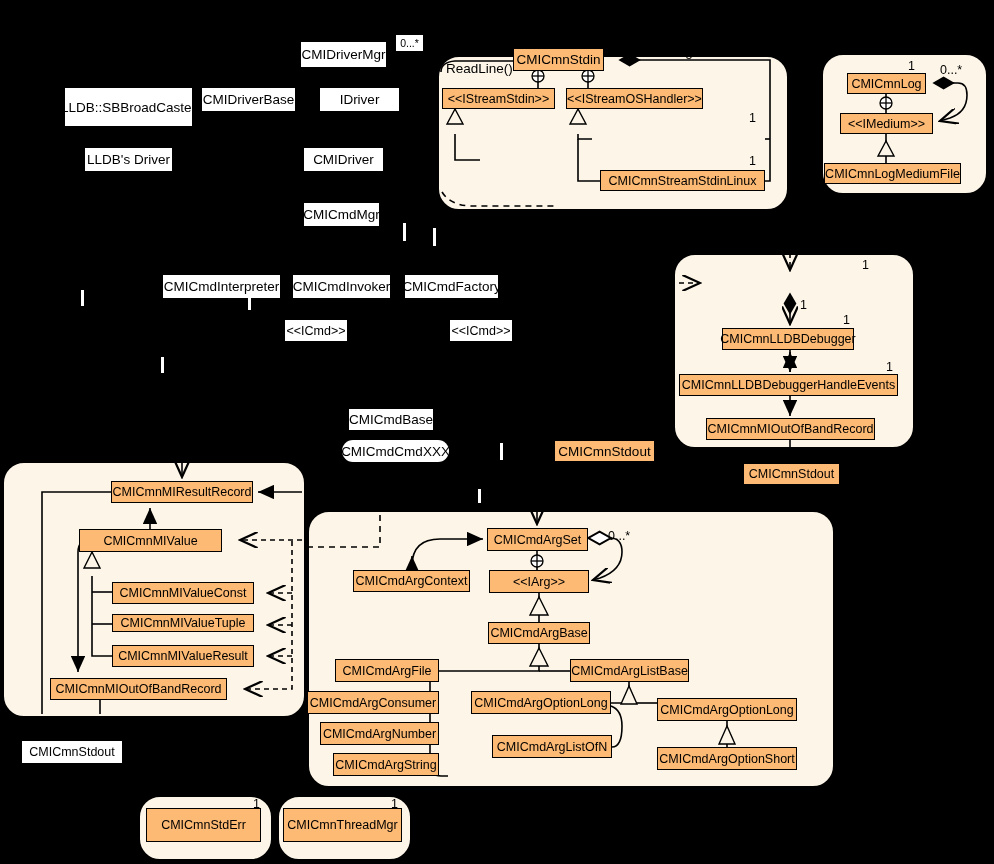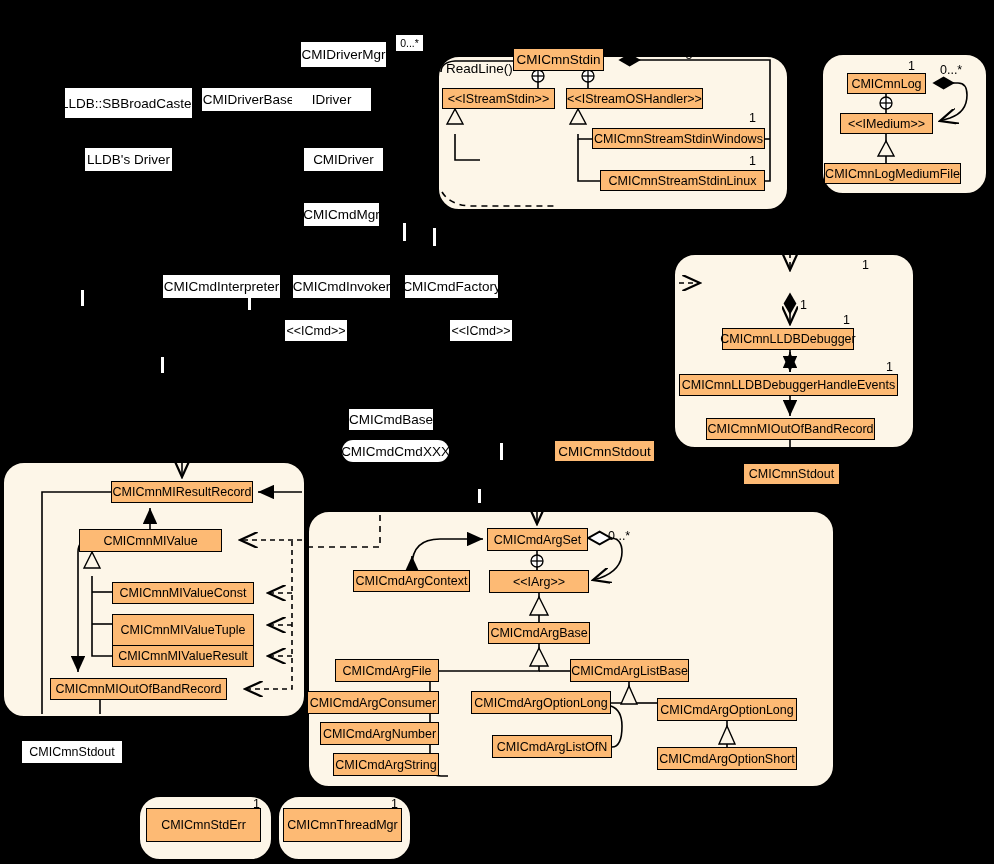--- a/index.html
+++ b/index.html
@@ -181,27 +181,27 @@
     <g fill="#fff" stroke="#000" stroke-width="1.3">
       <circle cx="537" cy="561" r="6"></circle>
         <line x1="531" y1="561" x2="543" y2="561"></line>
         <line x1="537" y1="555" x2="537" y2="567"></line>
     </g>
   </svg>
 
   <div class="plain" style="left:301px;top:42px;width:85px;height:25px;">
       <span>CMIDriverMgr</span>
     </div>
-  <div class="plain" style="left:65px;top:88px;width:127px;height:30px;">
+  <div class="plain" style="left:65px;top:88px;width:127px;height:38px;">
       <span>LLDB::SBBroadCaster</span>
     </div>
   <div class="plain" style="left:202px;top:88px;width:93px;height:23px;">
       <span>CMIDriverBase</span>
     </div>
-  <div class="plain" style="left:292px;top:88px;width:79px;height:23px;">
+  <div class="plain" style="left:320px;top:88px;width:79px;height:23px;">
       <span>IDriver</span>
     </div>
   <div class="plain" style="left:85px;top:148px;width:87px;height:23px;">
       <span>LLDB's Driver</span>
     </div>
   <div class="plain" style="left:304px;top:148px;width:79px;height:23px;">
       <span>CMIDriver</span>
     </div>
   <div class="plain" style="left:304px;top:203px;width:75px;height:23px;">
       <span>CMICmdMgr</span>
@@ -233,23 +233,20 @@
 
   <div class="cls" style="left:513px;top:48px;width:91px;height:23px;">
       <span>CMICmnStdin</span>
     </div>
   <div class="cls" style="left:442px;top:88px;width:113px;height:21px;font-size:12.5px;">
       <span>&lt;&lt;IStreamStdin&gt;&gt;</span>
     </div>
   <div class="cls" style="left:566px;top:88px;width:137px;height:21px;font-size:12.5px;">
       <span>&lt;&lt;IStreamOSHandler&gt;&gt;</span>
     </div>
-  <div class="cls" style="left:592px;top:128px;width:173px;height:21px;font-size:12.5px;">
-      <span>CMICmnStreamStdinWindows</span>
-    </div>
   <div class="cls" style="left:600px;top:170px;width:165px;height:21px;font-size:12.5px;">
       <span>CMICmnStreamStdinLinux</span>
     </div>
 
   <div class="cls" style="left:847px;top:73px;width:79px;height:21px;font-size:12.5px;">
       <span>CMICmnLog</span>
     </div>
   <div class="cls" style="left:840px;top:113px;width:93px;height:21px;font-size:12.5px;">
       <span>&lt;&lt;IMedium&gt;&gt;</span>
     </div>
@@ -272,21 +269,21 @@
 
   <div class="cls" style="left:111px;top:481px;width:142px;height:22px;font-size:12.5px;">
       <span>CMICmnMIResultRecord</span>
     </div>
   <div class="cls" style="left:79px;top:529px;width:143px;height:23px;font-size:12.5px;">
       <span>CMICmnMIValue</span>
     </div>
   <div class="cls" style="left:112px;top:582px;width:142px;height:22px;font-size:12.5px;">
       <span>CMICmnMIValueConst</span>
     </div>
-  <div class="cls" style="left:112px;top:614px;width:142px;height:32px;font-size:12.5px;">
+  <div class="cls" style="left:112px;top:614px;width:142px;height:18px;font-size:12.5px;">
       <span>CMICmnMIValueTuple</span>
     </div>
   <div class="cls" style="left:112px;top:645px;width:142px;height:22px;font-size:12.5px;">
       <span>CMICmnMIValueResult</span>
     </div>
   <div class="cls" style="left:50px;top:678px;width:177px;height:22px;font-size:12.5px;">
       <span>CMICmnMIOutOfBandRecord</span>
     </div>
   <div class="plain" style="left:22px;top:741px;width:100px;height:22px;font-size:12.5px;">
       <span>CMICmnStdout</span>

